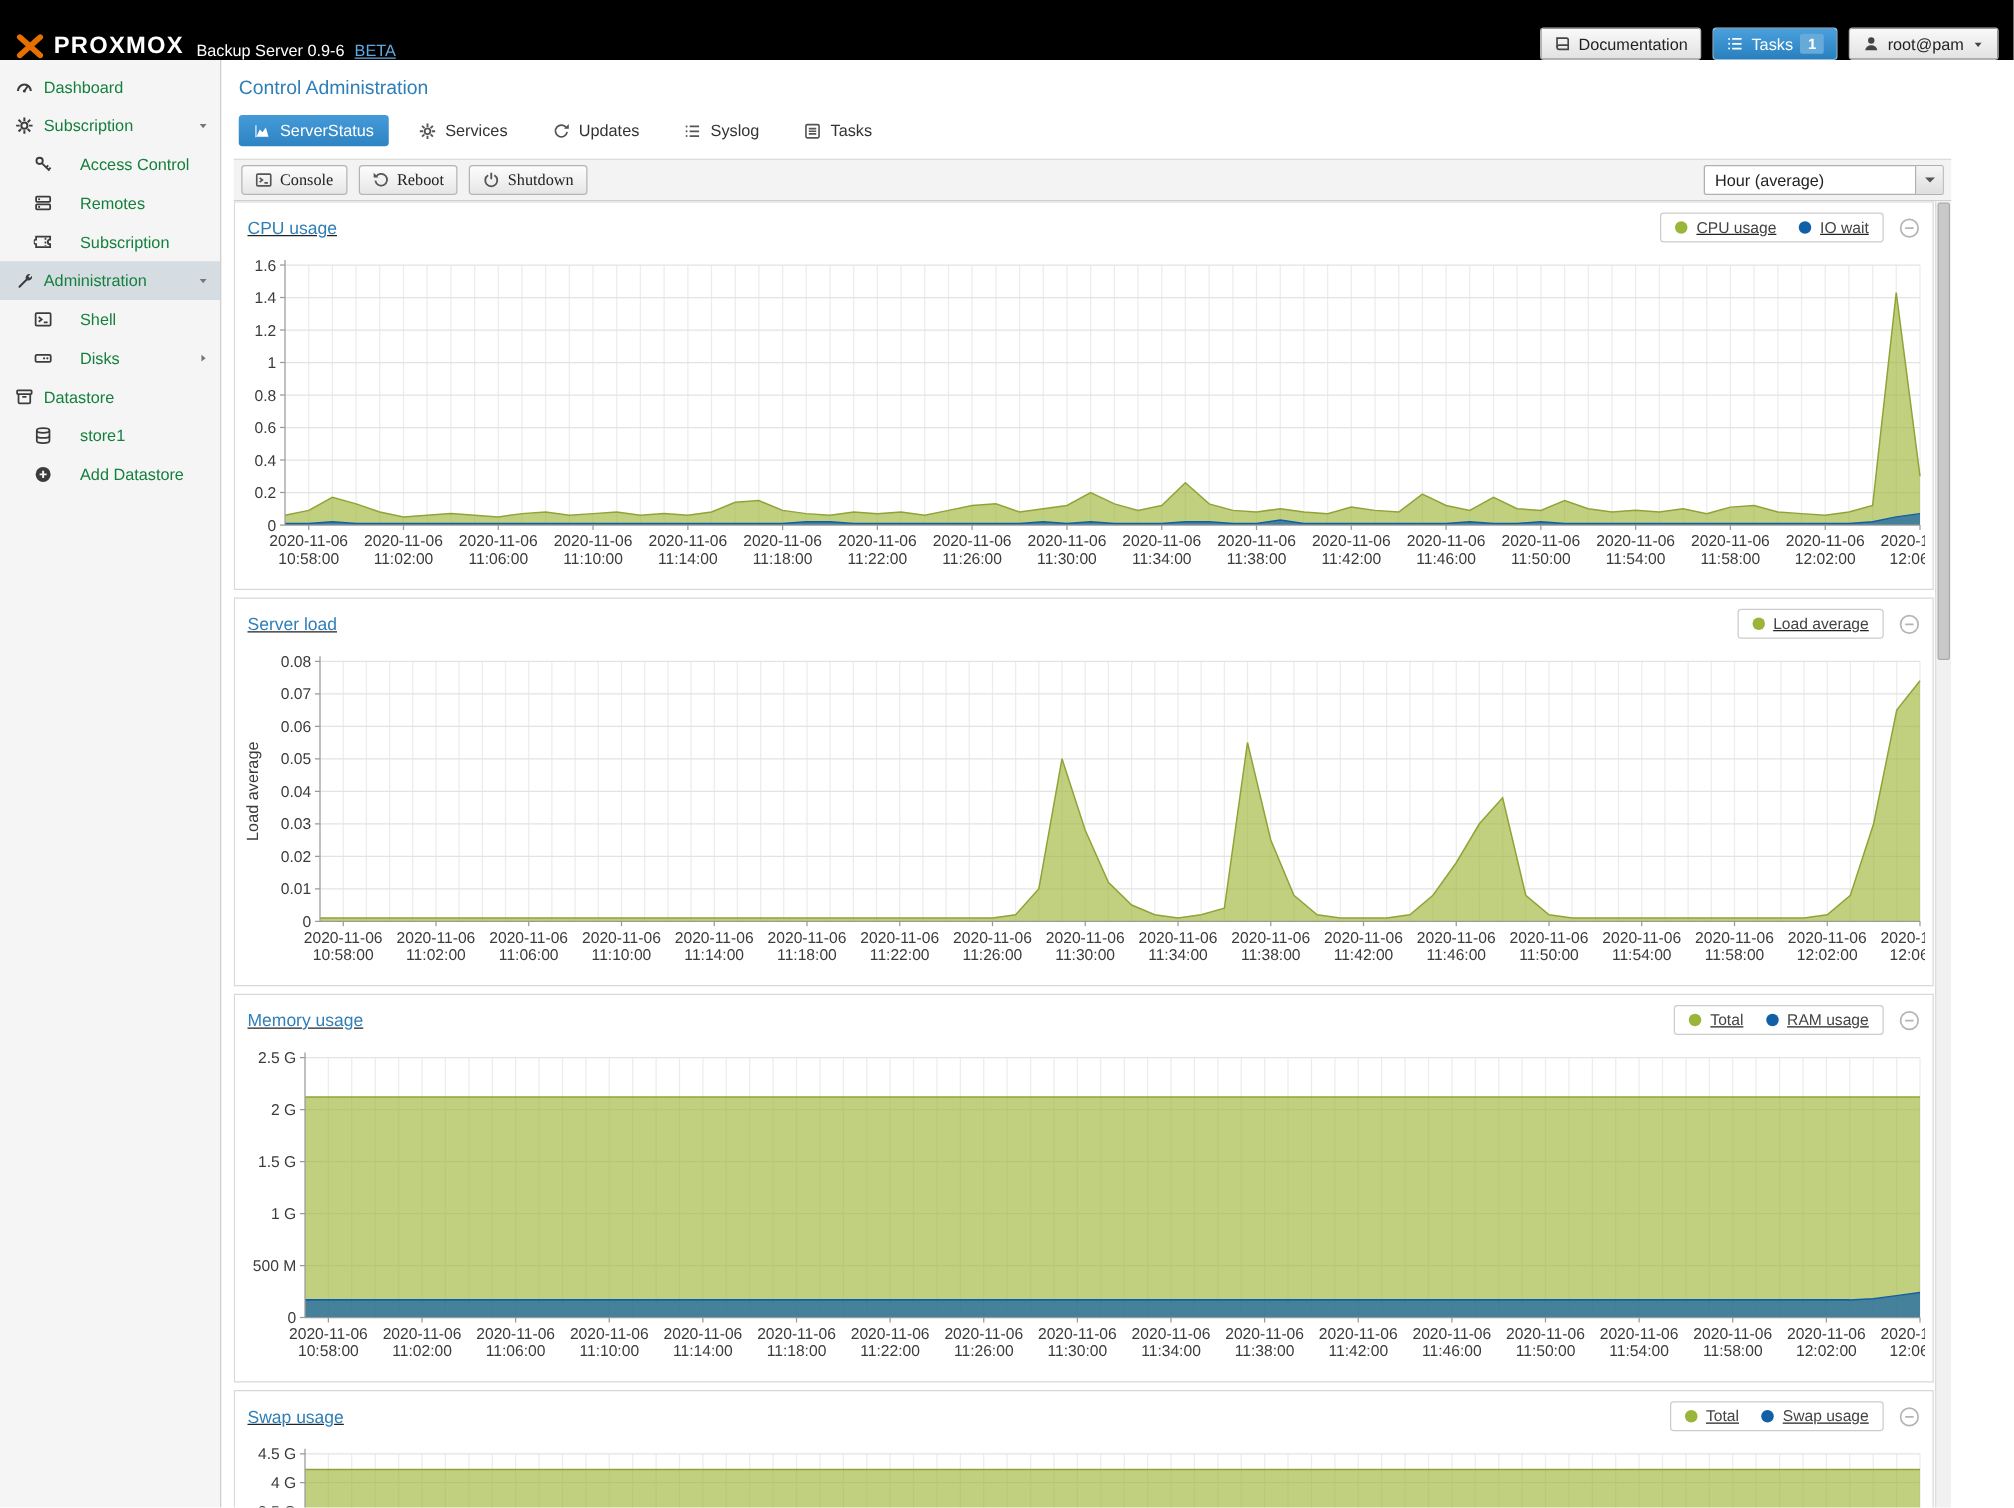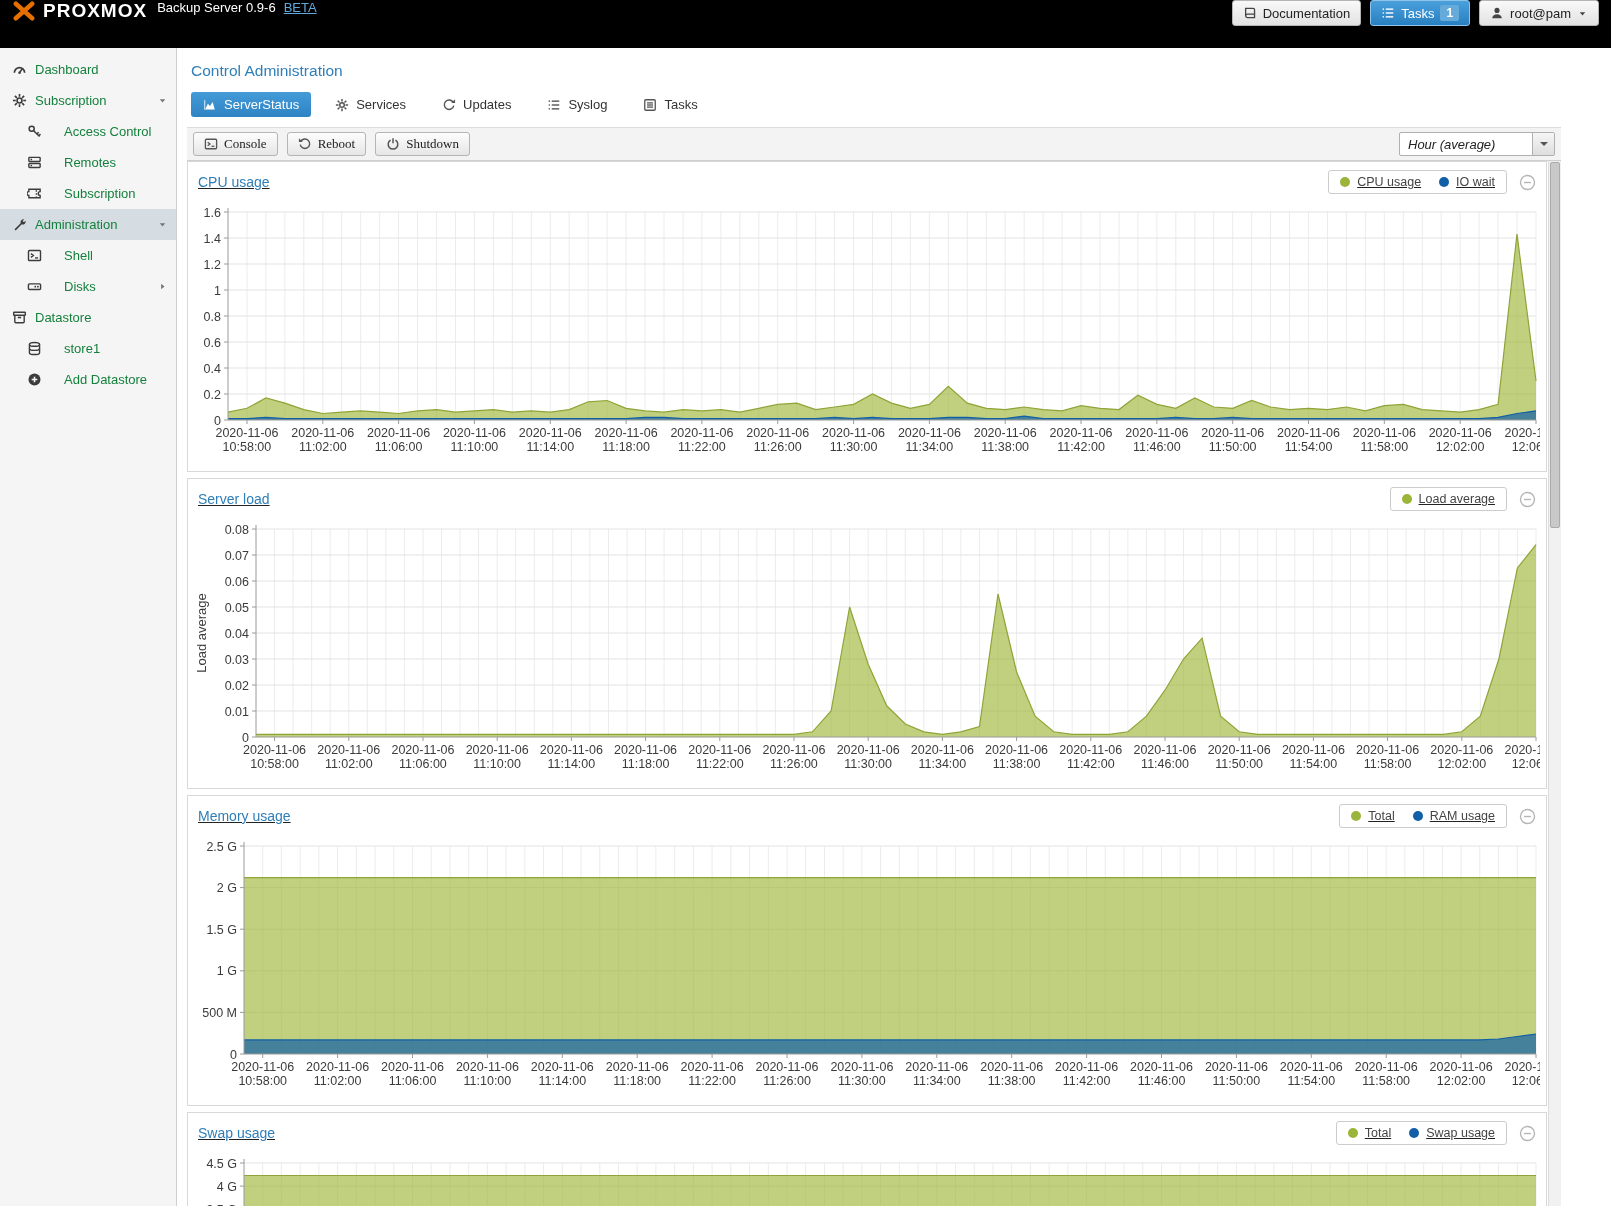--- a/index.html
+++ b/index.html
@@ -1,21 +1,21 @@
 <!DOCTYPE html>
 <html><head>
 <meta charset="utf-8">
 <style>
   * { box-sizing: border-box; margin: 0; padding: 0; }
   html,body { width:1611px; height:1206px; overflow:hidden; background:#fff;
     font-family:"Liberation Sans", sans-serif; font-size:13px; color:#222; }
   .app { width:1611px; height:1206px; display:flex; flex-direction:column; }
 
   
-  .topbar { height:48px; background:#000; display:flex; align-items:flex-start; padding:0 12px; flex:0 0 auto; }
+  .topbar { height:48px; background:#000; display:flex; align-items:flex-end; padding:0 12px; flex:0 0 auto; }
   .logo { display:flex; align-items:center; gap:7px; margin-right:10px; }
   .logo-x svg { width:24px; height:20px; display:block; }
   .logo-text { color:#fff; font-weight:bold; font-size:19px; letter-spacing:1px; }
   .product { color:#fff; font-size:13px; margin-right:8px; white-space:nowrap; }
   .beta { color:#5fa9dd; font-size:13px; text-decoration:underline; }
   .tb-right { margin-left:auto; display:flex; gap:9px; align-items:center; }
   .hbtn { display:inline-flex; align-items:center; gap:6px; height:26px; padding:0 10px;
     background:linear-gradient(#f9f9f9,#e2e2e2); border:1px solid #b5b5b5; border-radius:3px;
     font-family:inherit; font-size:13px; color:#222; cursor:pointer; }
   .hbtn .ic { color:#444; }
@@ -47,22 +47,22 @@
   .tab.active { background:linear-gradient(#459bd8,#2e83c3); color:#fff; }
   .tab.active .ic { color:#fff; }
 
   .toolbar { display:flex; align-items:center; gap:8px; background:#f3f3f3; border-top:1px solid #dcdcdc;
     border-bottom:1px solid #cfcfcf; padding:4px 6px; width:1374px; }
   .tb-group { display:inline-flex; gap:9px; }
   .tbtn { display:inline-flex; align-items:center; gap:6px; height:24px; padding:0 10px;
     background:linear-gradient(#fdfdfd,#e6e6e6); border:1px solid #b5b5b5; border-radius:3px;
     font-family:Liberation Serif, serif; font-size:13px; color:#222; cursor:pointer; }
   .tbtn .ic { color:#555; }
-  .combo { margin-left:auto; width:156px; height:24px; border:1px solid #b0b0b0; border-radius:2px;
-    background:#fff; display:flex; align-items:center; cursor:pointer;font-style:italic; }
+  .combo { margin-left:auto; width:192px; height:24px; border:1px solid #b0b0b0; border-radius:2px;
+    background:#fff; display:flex; align-items:center; cursor:pointer; }
   .combo-text { flex:1; padding:0 8px; color:#222; white-space:nowrap; overflow:hidden; }
   .combo-trigger { width:22px; align-self:stretch; border-left:1px solid #b0b0b0;
     background:linear-gradient(#f6f6f6,#dedede); display:flex; align-items:center; justify-content:center; }
   .caret-shape { width:0; height:0; border:4px solid transparent; border-top-color:#555; margin-top:4px; }
 
   
   .charts-wrap { position:relative; width:1374px; height:1049px; overflow:hidden; margin-top:0; }
   .vscroll { position:absolute; top:0; right:0; width:13px; height:100%; background:#f1f1f1; border-left:1px solid #dcdcdc; }
   .vthumb { position:absolute; top:1px; left:1px; width:10px; height:366px; background:#c9c9c9; border:1px solid #ababab; border-radius:2px; }
   .panel { width:1360px; border:1px solid #d8d8d8; background:#fff; margin-bottom:6px; }

